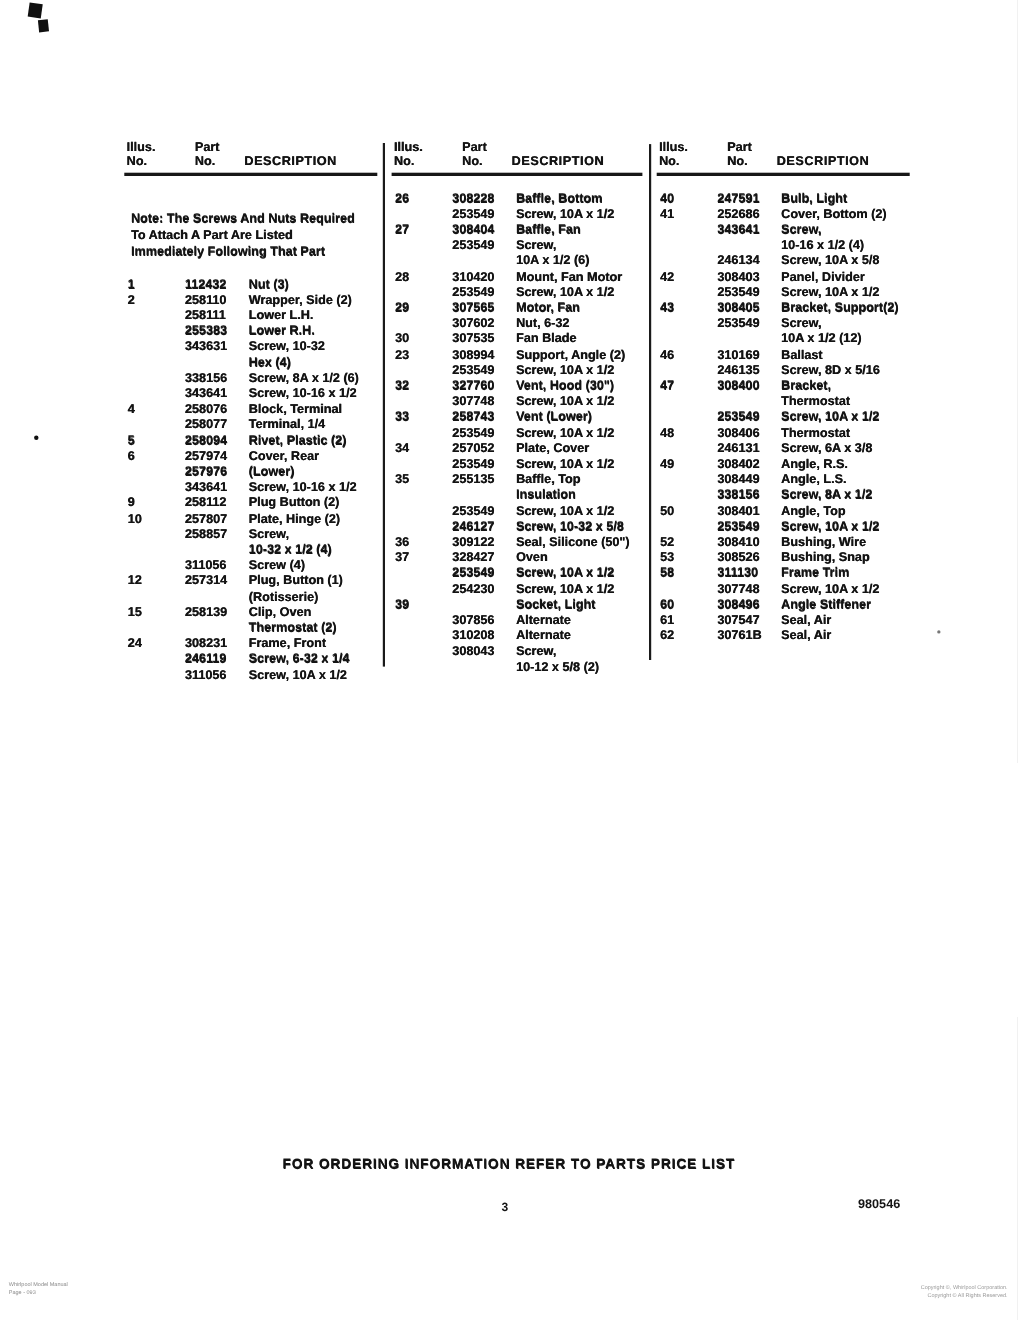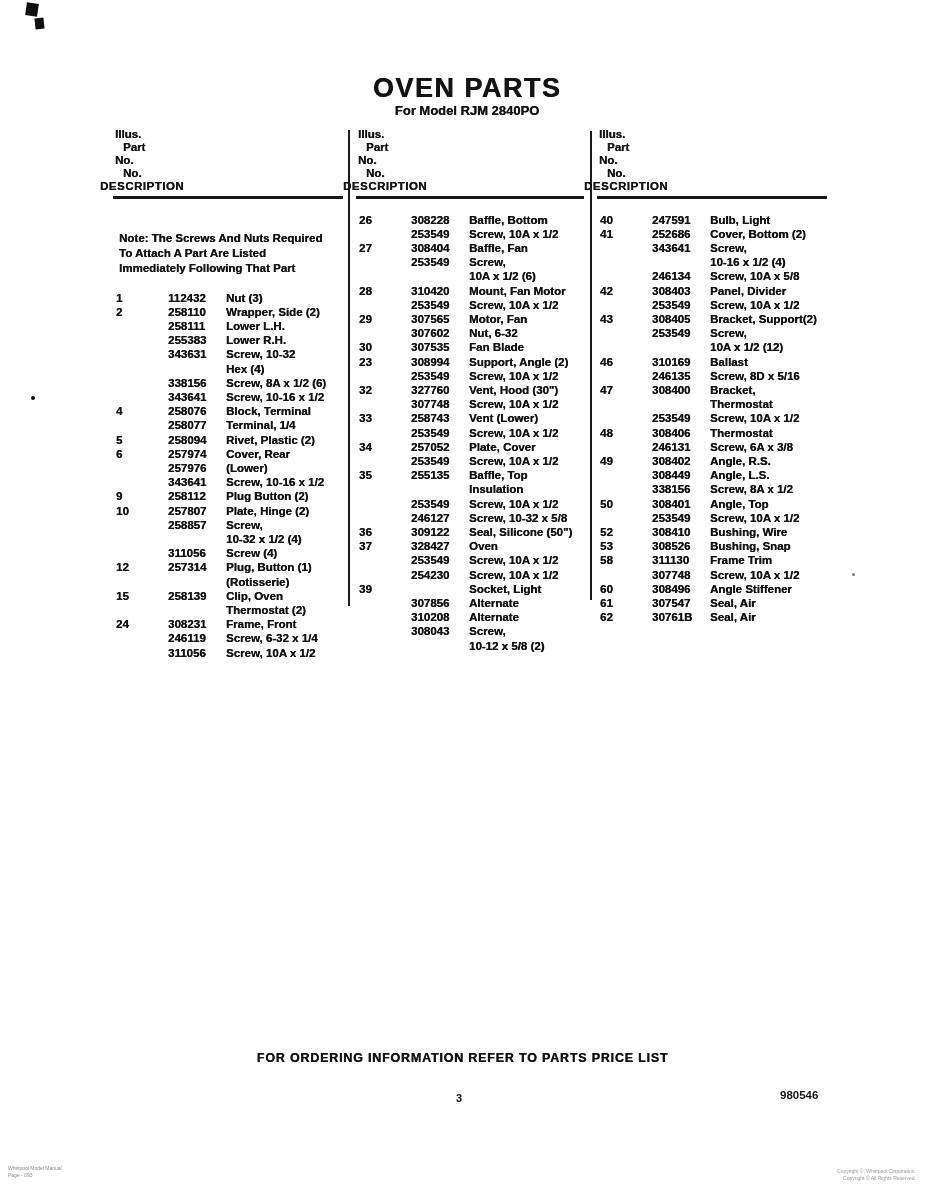--- a/index.html
+++ b/index.html
@@ -13,21 +13,21 @@
   .title{font-size:27px;font-weight:700;letter-spacing:1.5px;line-height:28px;
          text-shadow:0.4px 0.4px 0 #141414;}
   .subtitle{font-size:13px;font-weight:700;line-height:16px;margin-top:1px;
          text-shadow:0.3px 0.3px 0 #141414;}
   
   .col{position:absolute;top:128px;}
   .col-1{left:113px;width:230px;}
   .col-2{left:356px;width:228px;}
   .col-3{left:597px;width:230px;}
   .col-header{font-weight:700;font-size:11.5px;line-height:13px;text-shadow:0.3px 0.3px 0 #141414;}
-  .hrow{display:flex;white-space:nowrap;flex-direction:column;}
+  .hrow{display:flex;white-space:nowrap;}
   .h-illus{width:52px;padding-left:2px;flex:none;}
   .h-part{width:58px;flex:none;padding-left:10px;}
   .h-desc{flex:1;margin-left:-13px;letter-spacing:0.5px;}
   .rule{height:2.6px;background:#171717;margin-top:3px;}
   .note{margin-top:32px;font-weight:700;font-size:11.5px;line-height:15px;padding-left:6px;
         text-shadow:0.3px 0.3px 0 #141414;white-space:nowrap;}
   .rows{margin-top:14px;}
   .rows-offset{margin-top:15px;}
   .prow{display:flex;font-weight:700;font-size:11.5px;line-height:14.2px;white-space:nowrap;
         text-shadow:0.3px 0.3px 0 #141414;}
@@ -57,24 +57,20 @@
 </head>
 <body>
 
 <div class="page">
 
   <div class="speck speck-a"></div>
   <div class="speck speck-b"></div>
   <div class="speck speck-c"></div>
   <div class="speck speck-d"></div>
 
-  <div class="title-block">
-    <div class="title">OVEN PARTS</div>
-    <div class="subtitle">For Model RJM 2840PO</div>
-  </div>
 
   <div class="vline vline-1"></div>
   <div class="vline vline-2"></div>
 
   <div class="col col-1">
     <div class="col-header">
       <div class="hrow">
         <span class="h-illus">Illus.</span>
         <span class="h-part">Part</span>
       </div>

